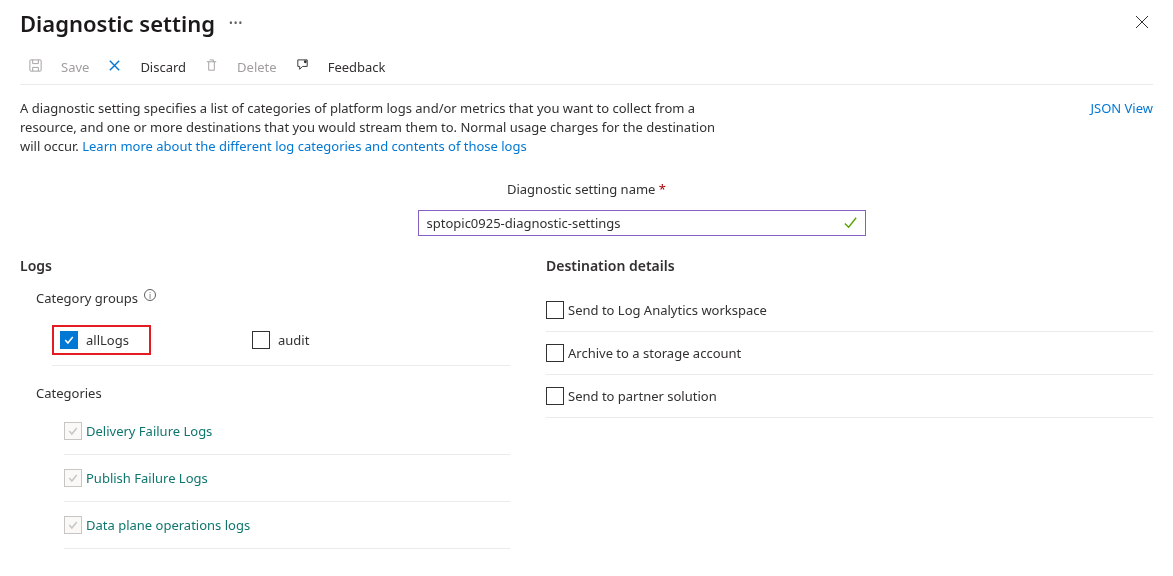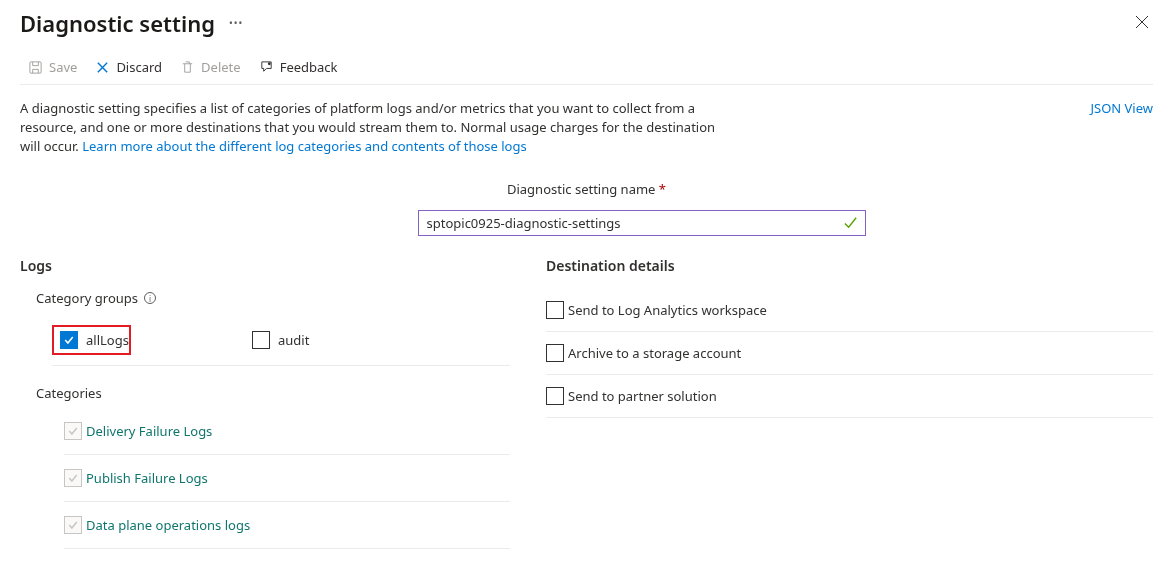--- a/index.html
+++ b/index.html
@@ -47,22 +47,22 @@
 
   .toolbar {
     display: flex;
     align-items: center;
     gap: 18px;
     padding: 10px 0 8px 8px;
     border-bottom: 1px solid #edebe9;
   }
   .tb-btn {
     display: flex;
-    align-items: center;
-    gap: 6px;
+    align-items: flex-start;
+    gap: 18px;
     background: none;
     border: none;
     font-size: 13px;
     font-family: inherit;
     cursor: pointer;
     color: #323130;
   }
   .tb-btn.disabled { color: #a19f9d; cursor: default; }
   .tb-btn.disabled svg { stroke: #a19f9d; fill: none; }
   .tb-btn svg { stroke: #323130; fill: none; }
@@ -124,21 +124,21 @@
   .col-right { flex: 1; }
 
   .section-title {
     font-size: 14px;
     font-weight: 600;
     margin-bottom: 14px;
   }
   .sub-title {
     font-size: 13px;
     display: flex;
-    align-items: center;
+    align-items: flex-start;
     gap: 6px;
     margin-left: 16px;
     margin-bottom: 8px;
   }
   .info-circle {
     display: inline-block;
     width: 12px; height: 12px;
     border: 1px solid #605e5c;
     border-radius: 50%;
     font-size: 8px;
@@ -155,21 +155,21 @@
     padding: 10px 0 10px 0;
   }
   .cg-item {
     display: flex;
     align-items: center;
     gap: 8px;
     width: 200px;
   }
   .highlight-box {
     border: 2px solid #e31c23;
-    padding: 4px 0 4px 6px;
+    padding: 4px 20px 4px 6px;
     display: flex;
     align-items: center;
     gap: 8px;
   }
 
   .chk {
     width: 18px; height: 18px;
     border: 1px solid #323130;
     background: #fff;
     cursor: pointer;

